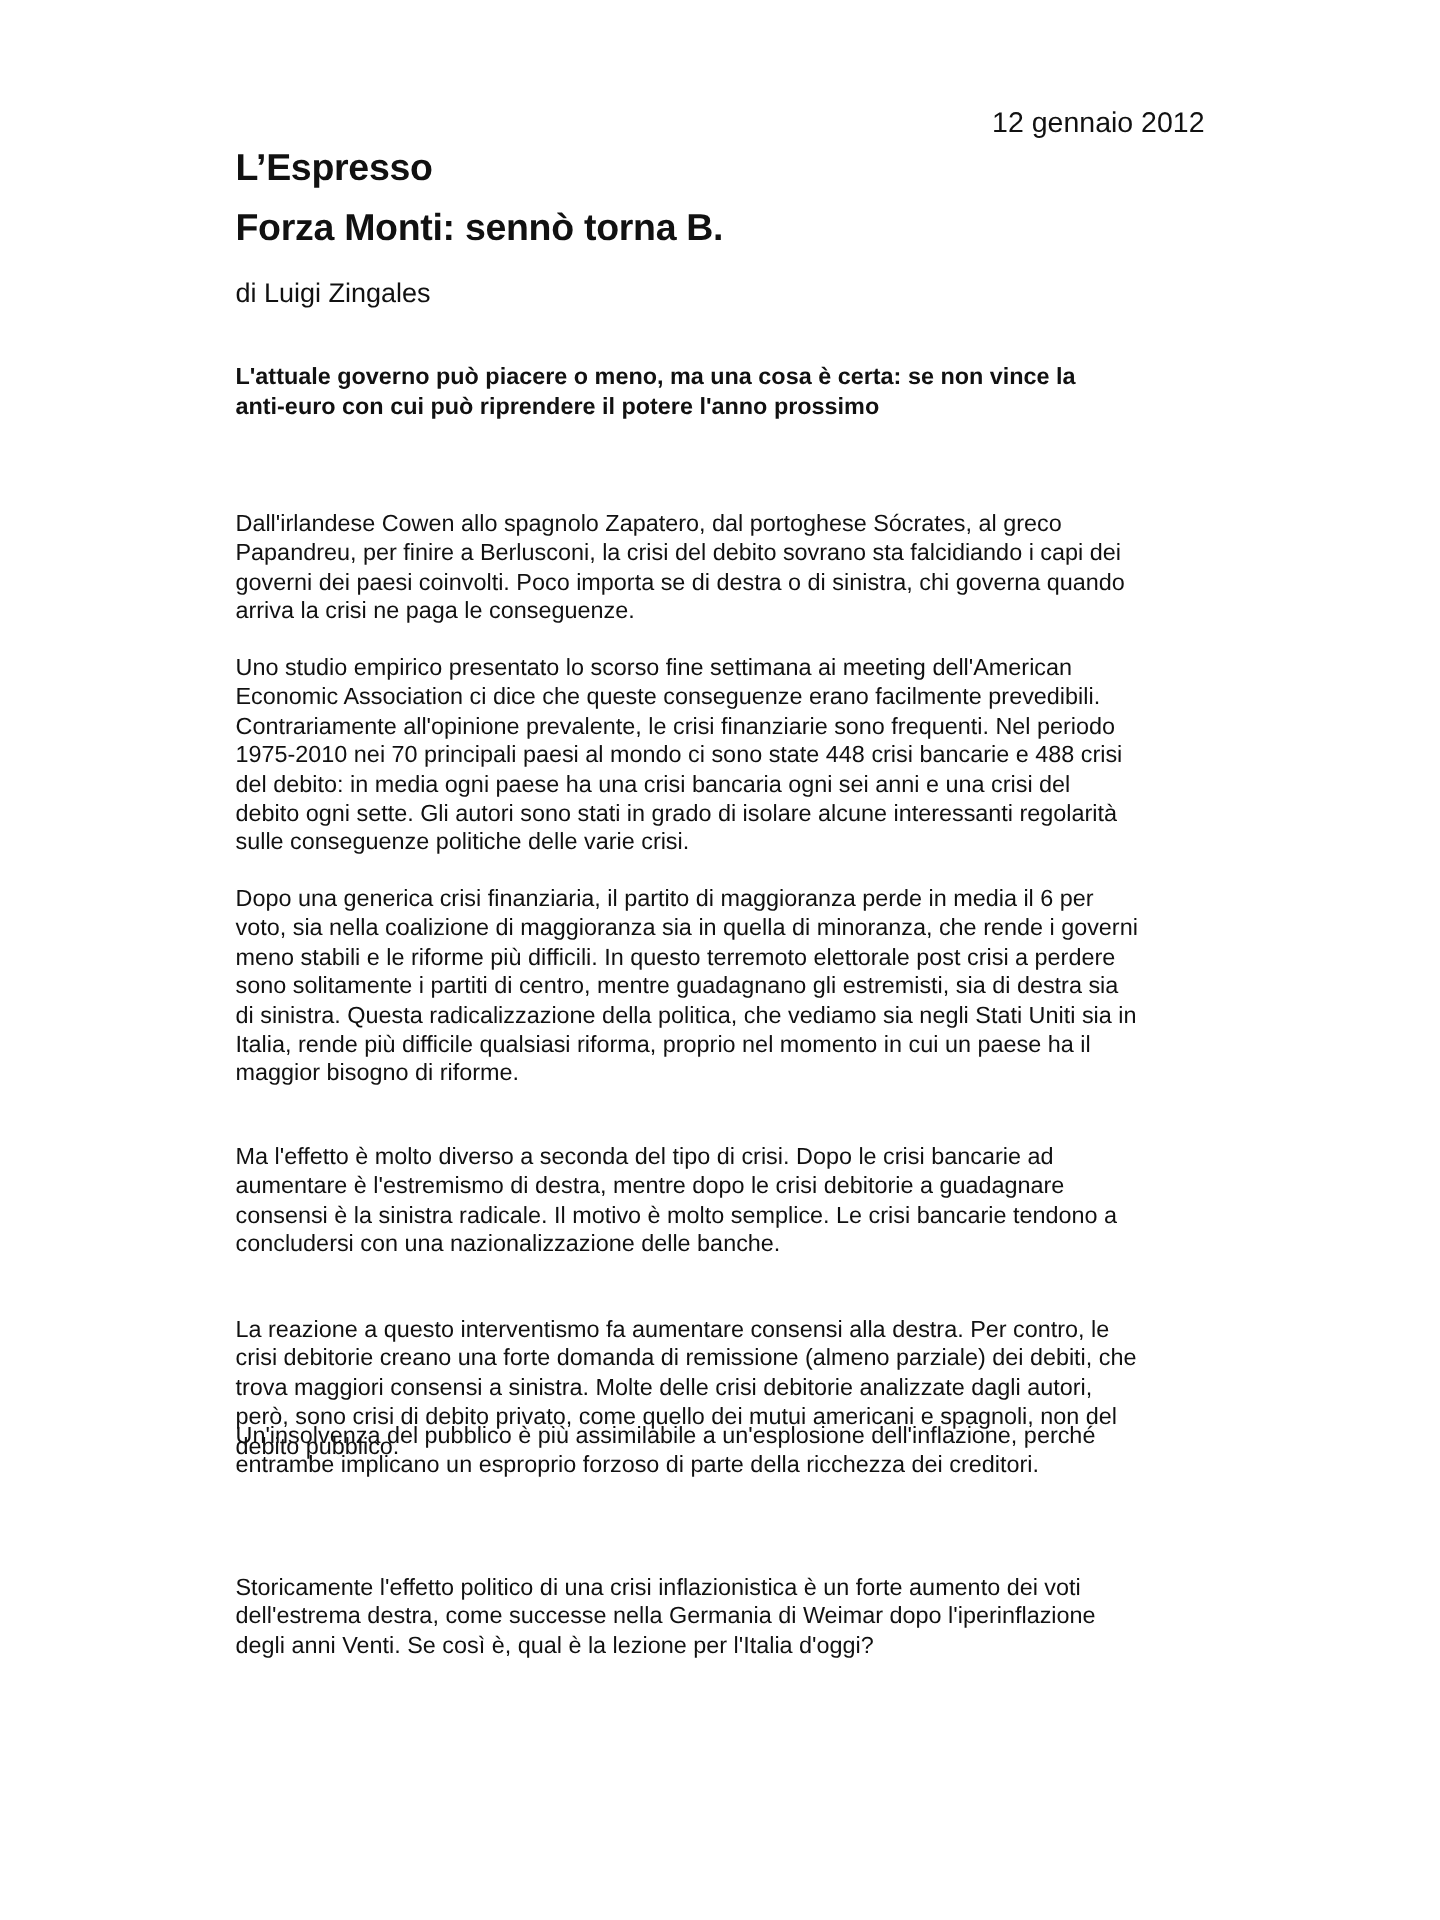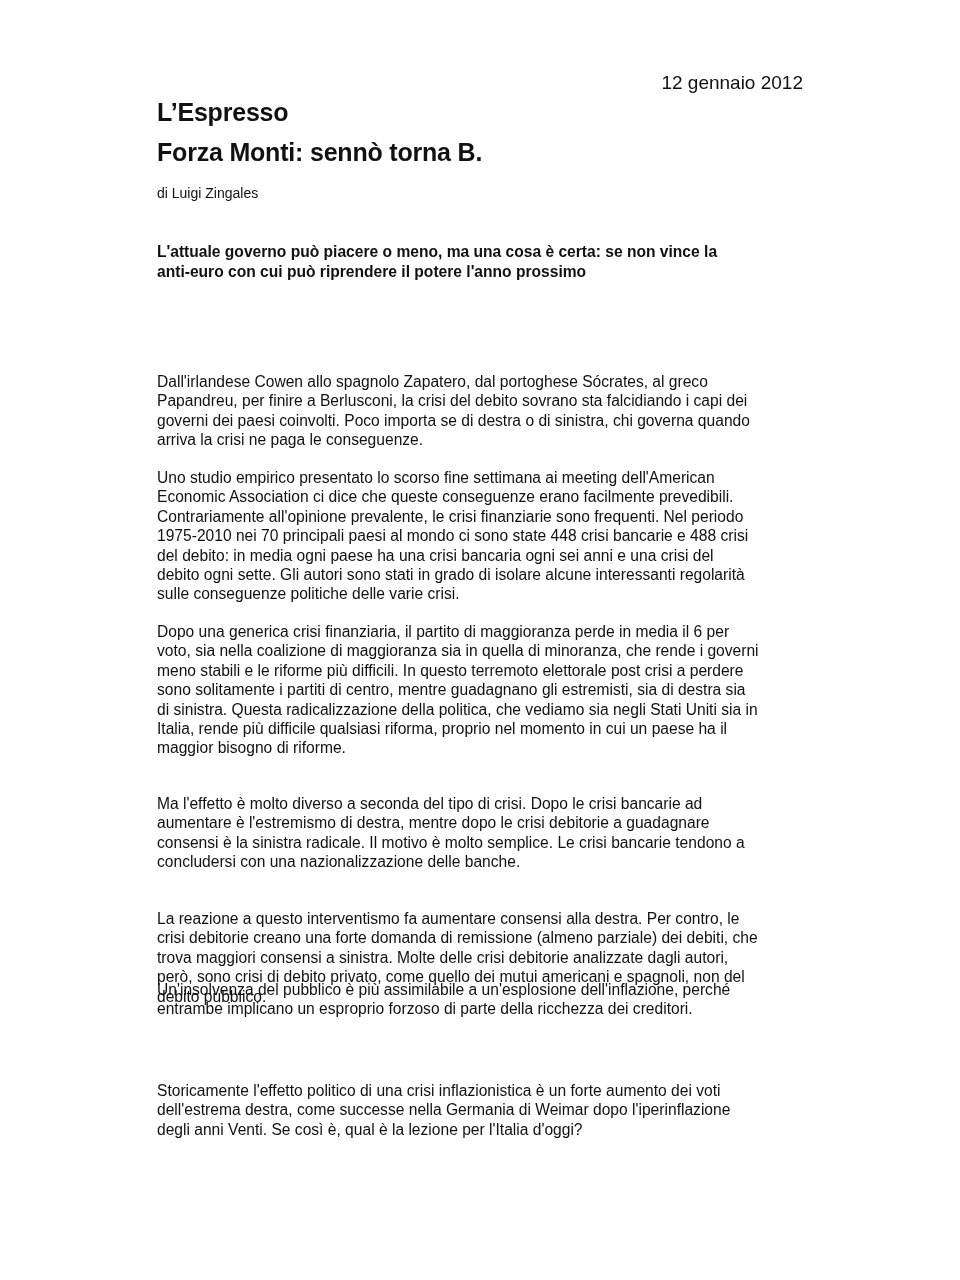--- a/index.html
+++ b/index.html
@@ -2,24 +2,24 @@
 <html><head>
   <meta charset="utf-8">
   <style>
     html, body { margin: 0; padding: 0; background: #ffffff; }
     body { width: 960px; height: 1280px; position: relative; overflow: hidden;
            font-family: "Liberation Sans", sans-serif; color: #111111; }
     .page { position: absolute; left: 0; top: 0; width: 960px; height: 1280px; }
     .masthead { position: absolute; left: 157px; top: 62px; font-size: 25px; font-weight: bold; letter-spacing: -0.2px; margin-top: 36px; }
     .date { position: absolute; right: 157px; top: 72px; font-size: 19px; }
     .title { position: absolute; left: 157px; top: 138px; font-size: 25px; font-weight: bold; letter-spacing: -0.2px; }
-    .byline { position: absolute; left: 157px; top: 185px; font-size: 14px; text-align: center; }
+    .byline { position: absolute; left: 157px; top: 185px; font-size: 18px; text-align: center; }
     .lede { position: absolute; left: 157px; top: 242px; width: 660px; font-size: 15.6px; font-weight: bold; line-height: 19.5px; }
     .lede .ln, .para .ln { display: block; white-space: nowrap; }
-    .para { position: absolute; left: 157px; width: 660px; font-size: 15.6px; line-height: 19.4px; margin-top: 32px; }
+    .para { position: absolute; left: 157px; width: 660px; font-size: 15.6px; line-height: 19.4px; }
   </style>
 </head>
 <body>
 
 <div class="page">
   <div class="masthead">L’Espresso</div>
   <div class="date">12 gennaio 2012</div>
 
   <h1 class="title" style="margin:0">Forza Monti: sennò torna B.</h1>
   <div class="byline">di Luigi Zingales</div>

